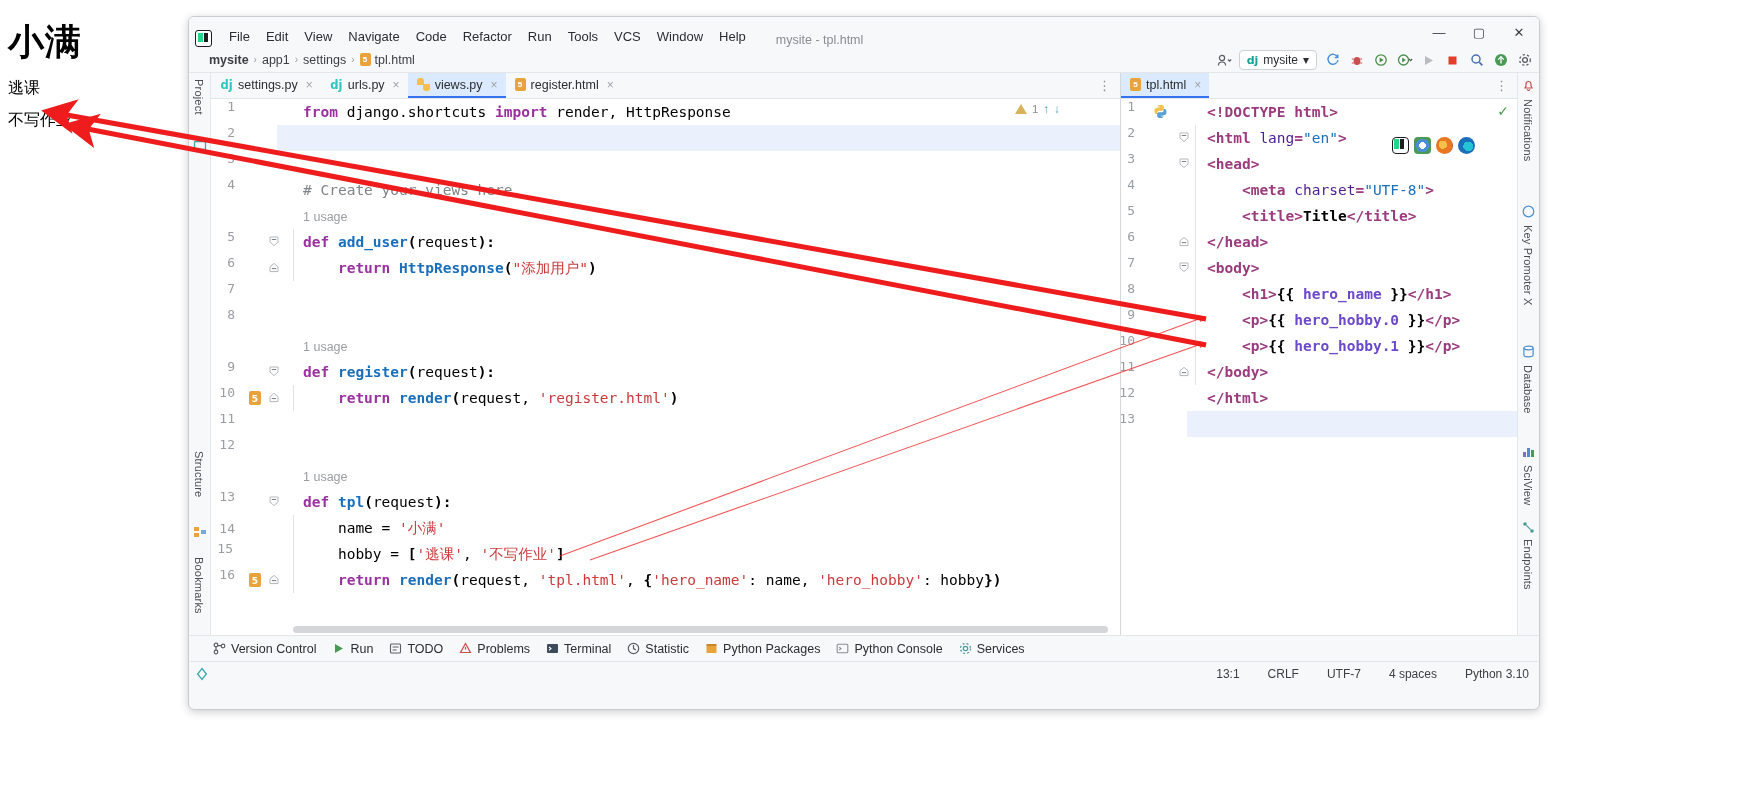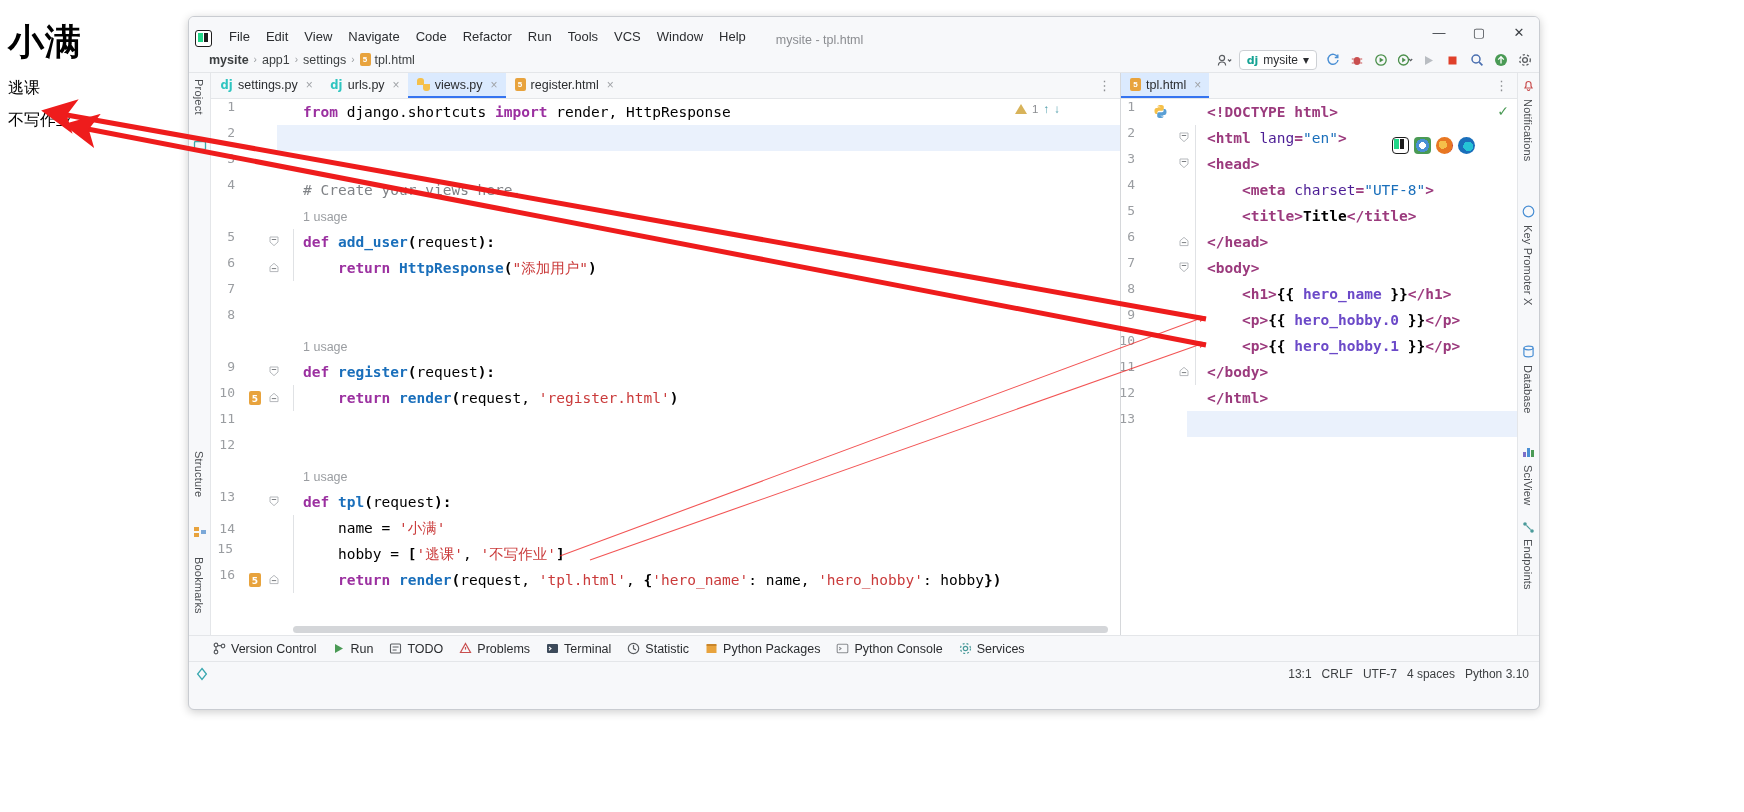--- a/index.html
+++ b/index.html
@@ -108,21 +108,21 @@
   #rightrail { width:22px; background:#f7f8fa; border-left:1px solid #e4e6e9; position:relative; flex:none;}
 
   
   #bottombar { height:26px; display:flex; align-items:center; gap:16px; padding-left:24px; background:#f7f8fa; border-top:1px solid #e4e6e9; font-size:12.5px; color:#2b2d30;}
   #bottombar .bw { display:flex; align-items:center; gap:5px; cursor:default;}
   .bi { width:13px; height:13px; display:inline-block; flex:none;}
 
   
   #statusbar { height:24px; display:flex; align-items:center; background:#f7f8fa; border-top:1px solid #e4e6e9; position:relative; font-size:12px; color:#3c3f41;}
   #statusbar .left-ic { margin-left:6px; width:14px; height:14px;}
-  #statusbar .right { position:absolute; right:10px; display:flex; align-items:center; gap:10px;}
+  #statusbar .right { position:absolute; right:10px; display:flex; align-items:center; gap:28px;}
 
   
   #arrows { position:absolute; left:0; top:0; width:1744px; height:812px; pointer-events:none;}
 </style>
 </head>
 <body>
 
 <div id="browser-page">
   <div class="h1">小满</div>
   <div class="p1">逃课</div>

